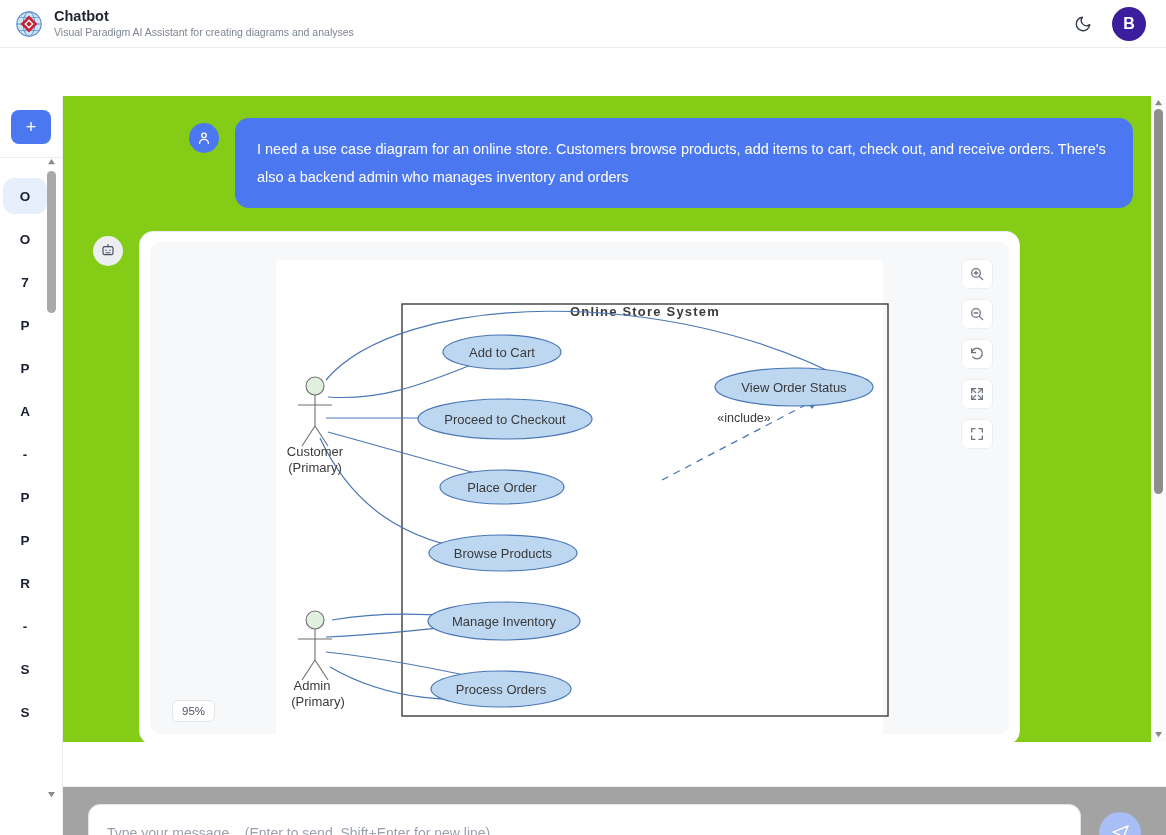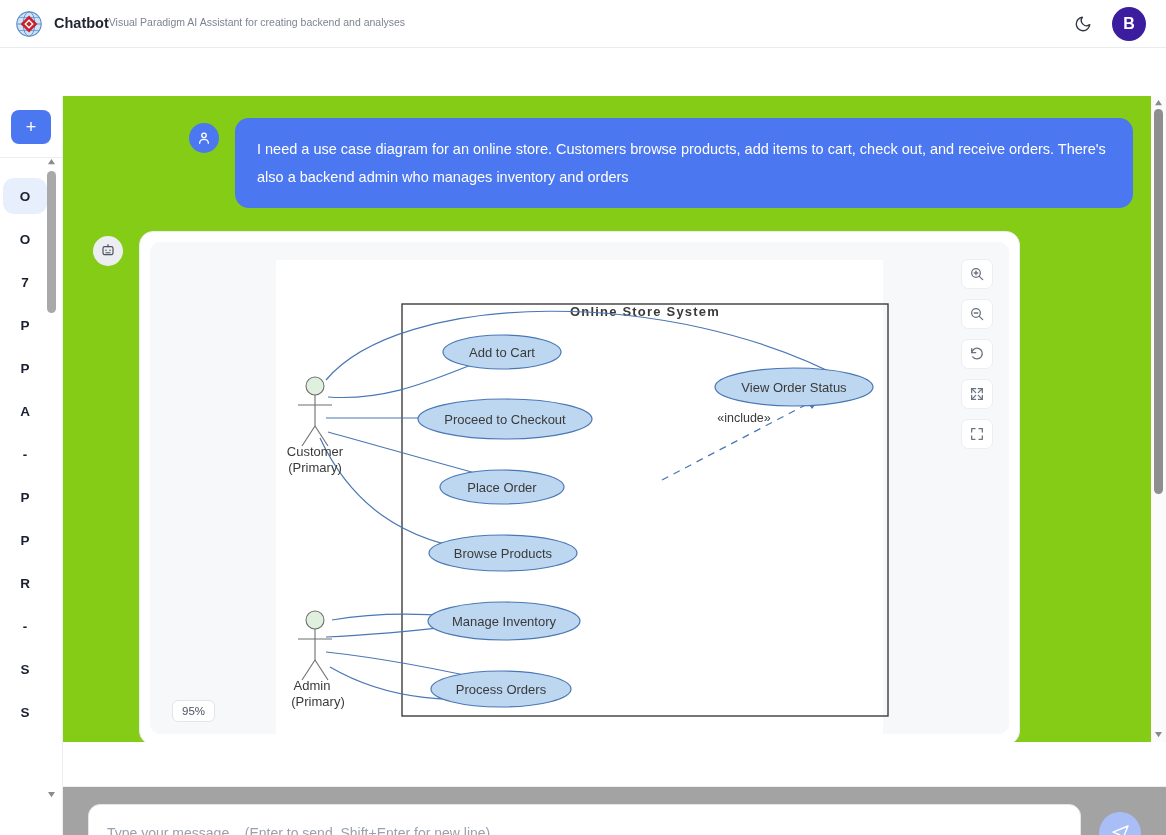--- a/index.html
+++ b/index.html
@@ -11,21 +11,21 @@
   }
   #app { position: relative; width: 1166px; height: 835px; }
 
   
   .topbar {
     position: absolute; top: 0; left: 0; width: 1166px; height: 48px;
     background: #ffffff; border-bottom: 1px solid #e9ecef;
     display: flex; align-items: center; padding: 0 14px;
   }
   .brand-logo { width: 30px; height: 30px; flex: 0 0 30px; margin-right: 10px; }
-  .brand-text { display: flex; flex-direction: row; justify-content: center; }
+  .brand-text { display: flex; flex-direction: column; justify-content: center; }
   .brand-title { font-size: 14.5px; font-weight: bold; color: #1f2430; line-height: 17px; }
   .brand-sub { font-size: 10.5px; color: #7d8492; line-height: 14px; }
   .topbar-right { margin-left: auto; display: flex; align-items: center; gap: 16px; padding-right: 6px; }
   .moon-btn { width: 26px; height: 26px; display: flex; align-items: center; justify-content: center; cursor: pointer; }
   .avatar {
     width: 34px; height: 34px; border-radius: 50%;
     background: #3b1d9e; color: #fff;
     display: flex; align-items: center; justify-content: center;
     font-size: 16px; font-weight: bold; cursor: pointer;
   }
@@ -147,21 +147,21 @@
       <ellipse cx="16" cy="16" rx="6.2" ry="13" fill="none" stroke="#5b8fc9" stroke-width="1"></ellipse>
       <line x1="3" y1="16" x2="29" y2="16" stroke="#5b8fc9" stroke-width="1"></line>
       <line x1="5" y1="9" x2="27" y2="9" stroke="#5b8fc9" stroke-width="0.8"></line>
       <line x1="5" y1="23" x2="27" y2="23" stroke="#5b8fc9" stroke-width="0.8"></line>
       <path d="M16 7 L25 16 L16 25 L7 16 Z" fill="#c8202e"></path>
       <path d="M16 11 L21 16 L16 21 L11 16 Z" fill="#ffffff"></path>
       <path d="M16 13 L19 16 L16 19 L13 16 Z" fill="#c8202e"></path>
     </svg>
     <div class="brand-text">
       <div class="brand-title">Chatbot</div>
-      <div class="brand-sub">Visual Paradigm AI Assistant for creating backend and analyses</div>
+      <div class="brand-sub">Visual Paradigm AI Assistant for creating diagrams and analyses</div>
     </div>
     <div class="topbar-right">
       <div class="moon-btn">
         <svg width="18" height="18" viewBox="0 0 24 24" fill="none" stroke="#2f3544" stroke-width="1.8" stroke-linecap="round" stroke-linejoin="round">
           <path d="M21 12.8A9 9 0 1 1 11.2 3a7 7 0 0 0 9.8 9.8z"></path>
         </svg>
       </div>
       <div class="avatar">B</div>
     </div>
   </div>

